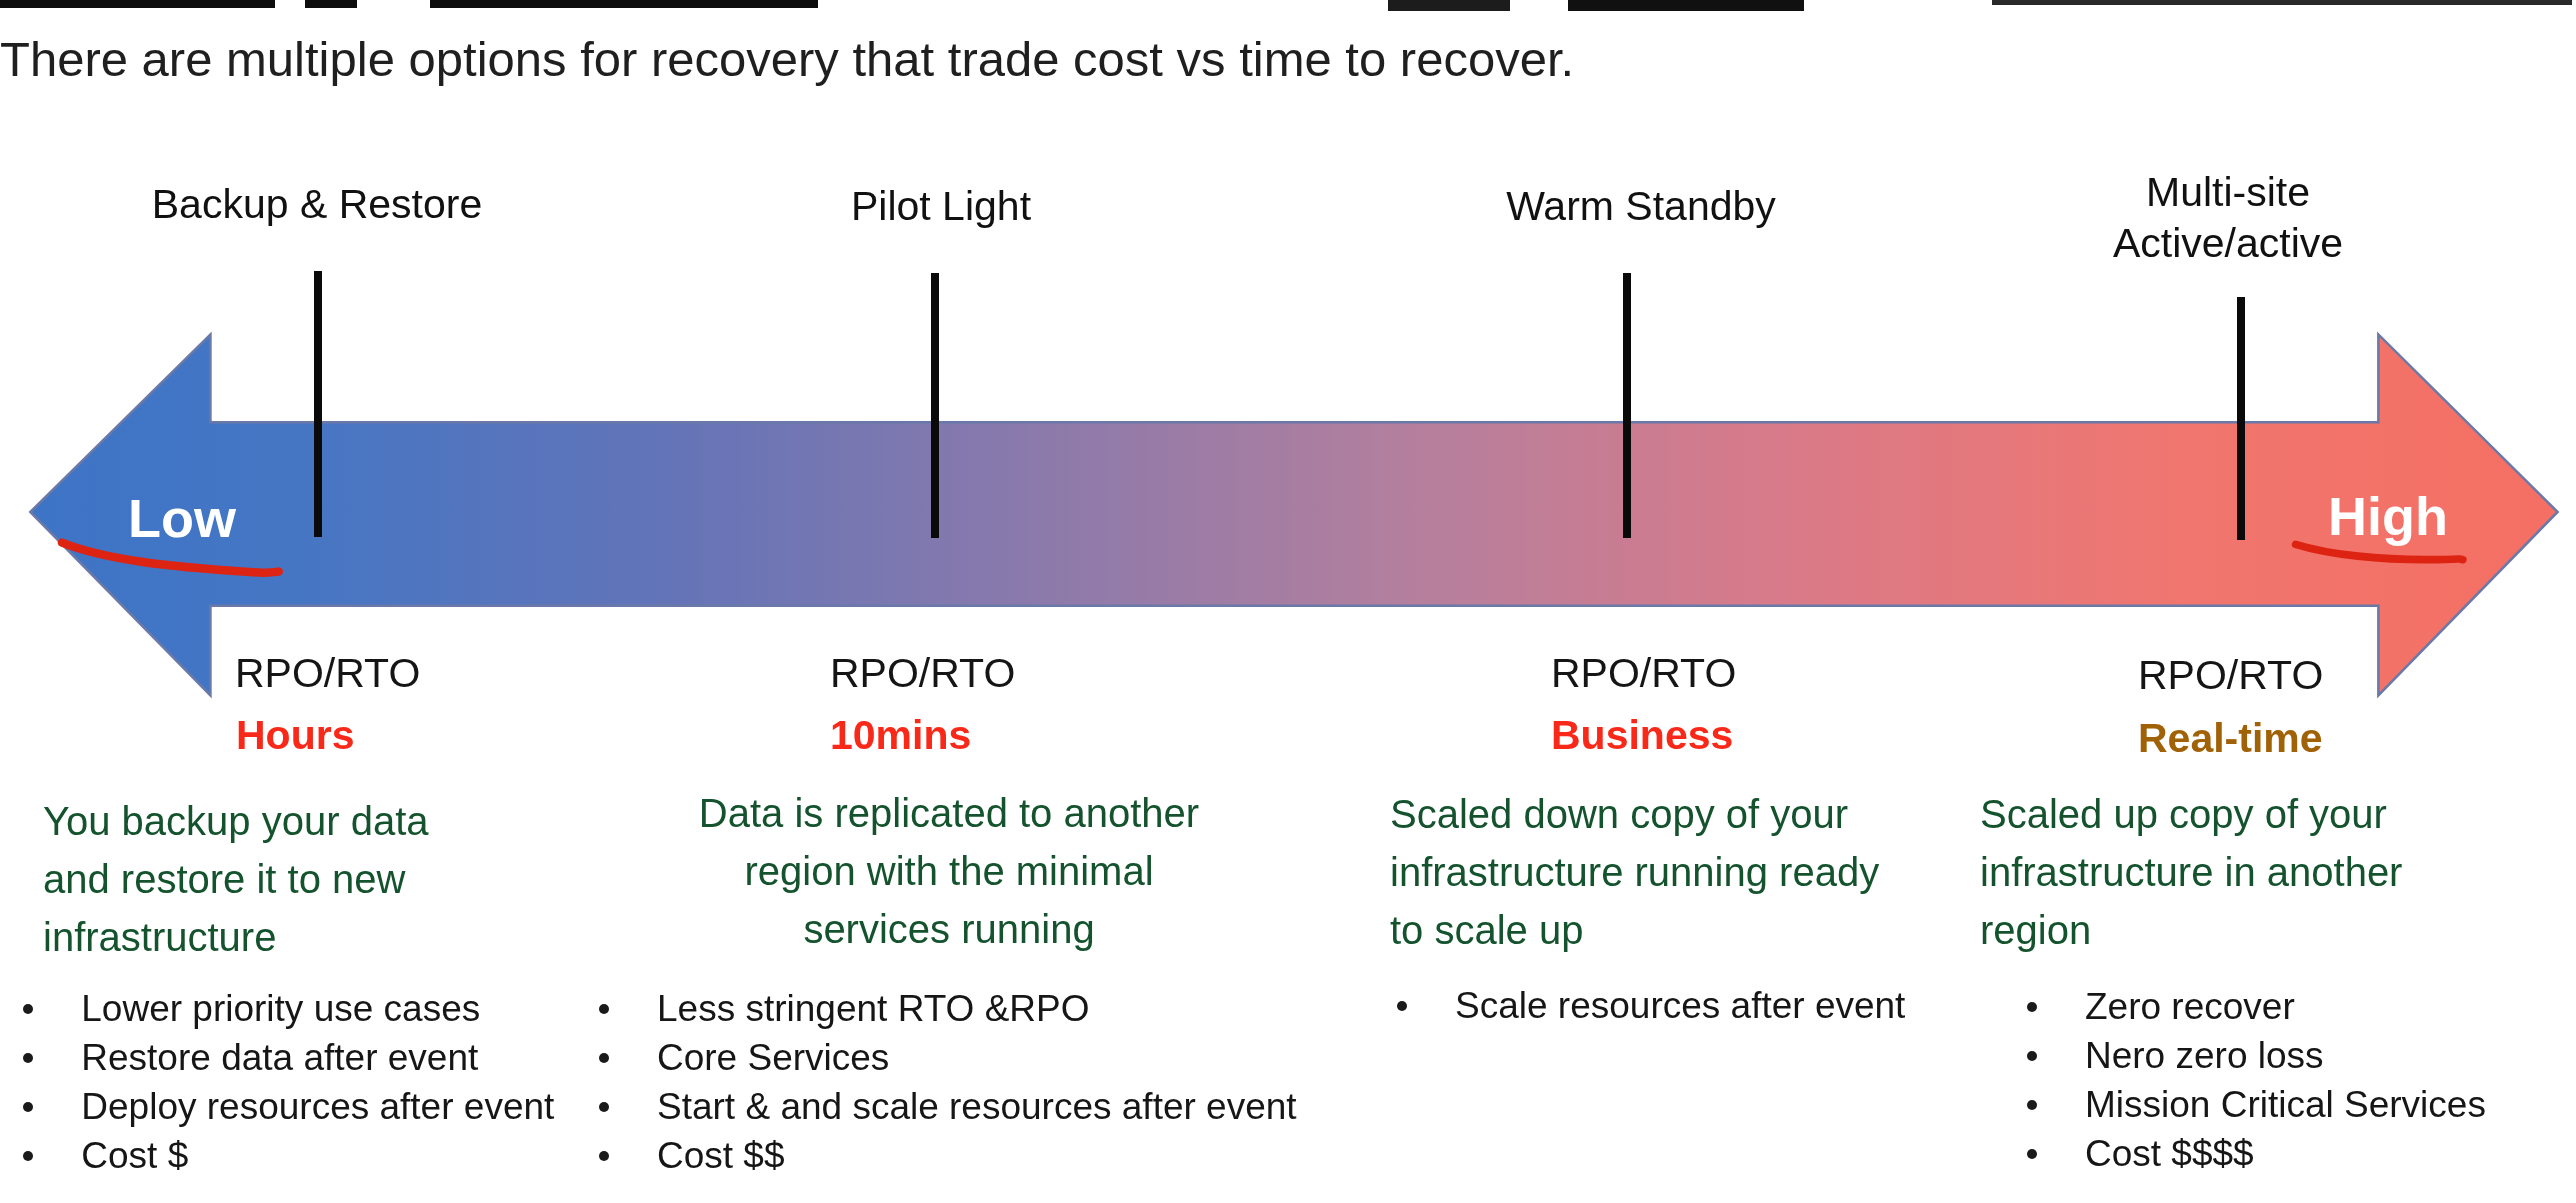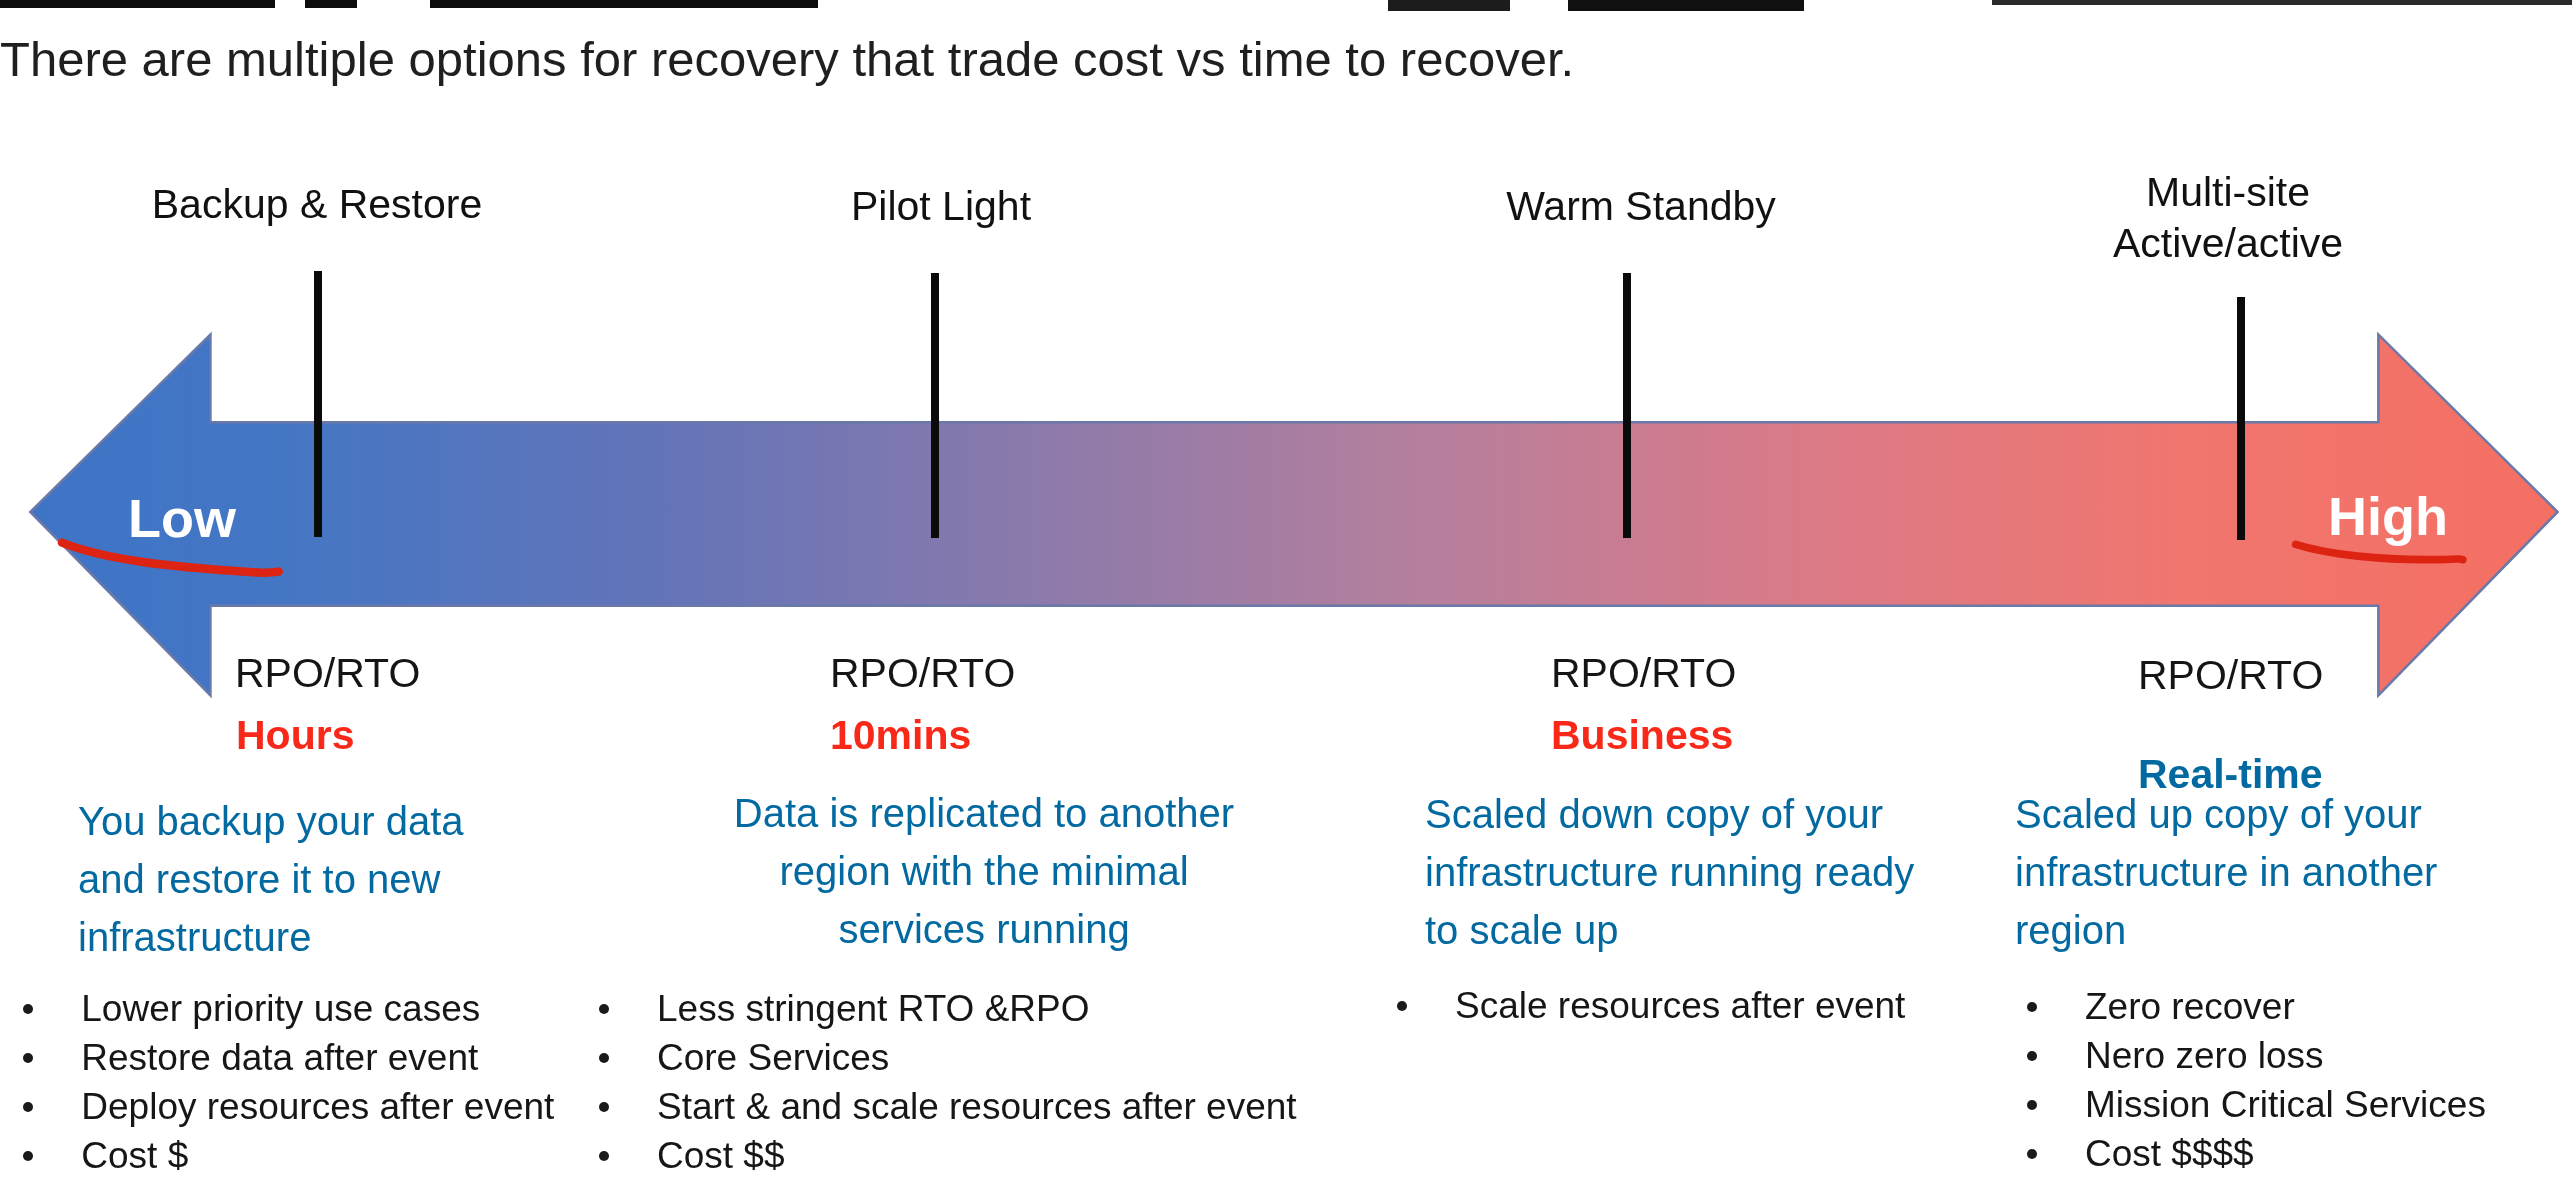--- a/index.html
+++ b/index.html
@@ -37,21 +37,21 @@
   .low{left:128px;top:487px;}
   .high{left:2328px;top:485px;}
 
   .rpo{position:absolute;font-size:41px;color:#151515;white-space:nowrap;}
   .rpo-val{position:absolute;font-size:41px;font-weight:bold;white-space:nowrap;}
   .rpo1{left:235px;top:650px;}  .rpov1{left:236px;top:712px;}
   .rpo2{left:830px;top:650px;}  .rpov2{left:830px;top:712px;}
   .rpo3{left:1551px;top:650px;} .rpov3{left:1551px;top:712px;}
   .rpo4{left:2138px;top:652px;} .rpov4{left:2138px;top:715px;}
 
-  .desc{position:absolute;font-size:40px;line-height:58px;color:#0369a1;margin-left:35px;}
+  .desc{position:absolute;font-size:40px;line-height:58px;color:#14532d;}
   .desc1{left:43px;top:792px;width:418px;}
   .desc2{left:693px;top:784px;width:512px;text-align:center;}
   .desc3{left:1390px;top:785px;width:521px;}
   .desc4{left:1980px;top:785px;width:504px;}
 
   ul.bullets{position:absolute;margin:0;padding:0;list-style:none;font-size:37px;color:#161616;}
   ul.bullets li{position:relative;padding-left:60px;line-height:38px;margin-bottom:11px;white-space:nowrap;}
   ul.bullets li::before{content:"";position:absolute;left:1.7px;top:13.7px;width:10.2px;height:10.2px;
                         border-radius:50%;background:#1a1a1a;}
   .bl1{left:21.3px;top:990px;}
@@ -113,21 +113,21 @@
   <div class="low-high low">Low</div>
   <div class="low-high high">High</div>
 
   <div class="rpo rpo1">RPO/RTO</div>
   <div class="rpo-val rpov1 red-val" style="color: rgb(249, 41, 26);">Hours</div>
   <div class="rpo rpo2">RPO/RTO</div>
   <div class="rpo-val rpov2 red-val" style="color: rgb(249, 41, 26);">10mins</div>
   <div class="rpo rpo3">RPO/RTO</div>
   <div class="rpo-val rpov3 red-val" style="color: rgb(249, 41, 26);">Business</div>
   <div class="rpo rpo4">RPO/RTO</div>
-  <div class="rpo-val rpov4 red-val" style="color: #0369a1; margin-top: 36px;">Real-time</div>
+  <div class="rpo-val rpov4 red-val" style="color: #a16207;">Real-time</div>
 
   <div class="desc desc1">You backup your data and restore it to new infrastructure</div>
   <div class="desc desc2">Data is replicated to another region with the minimal services running</div>
   <div class="desc desc3">Scaled down copy of your infrastructure running ready to scale up</div>
   <div class="desc desc4">Scaled up copy of your infrastructure in another region</div>
 
   <ul class="bullets bl1">
     <li>Lower priority use cases</li>
     <li>Restore data after event</li>
     <li>Deploy resources after event</li>

